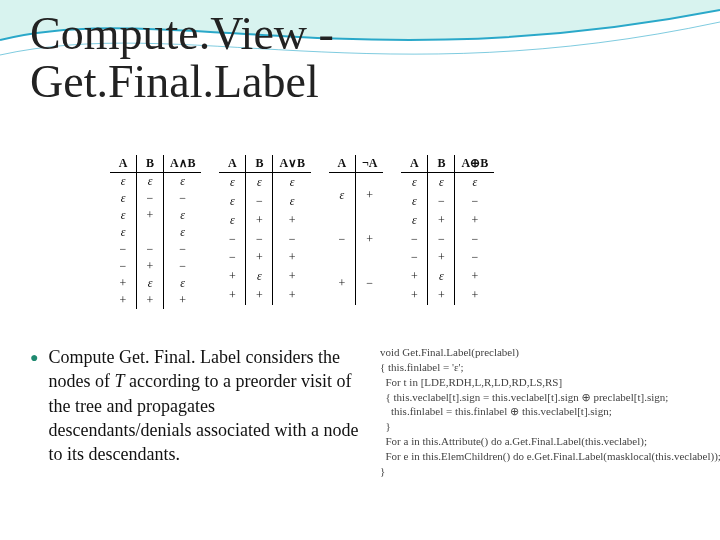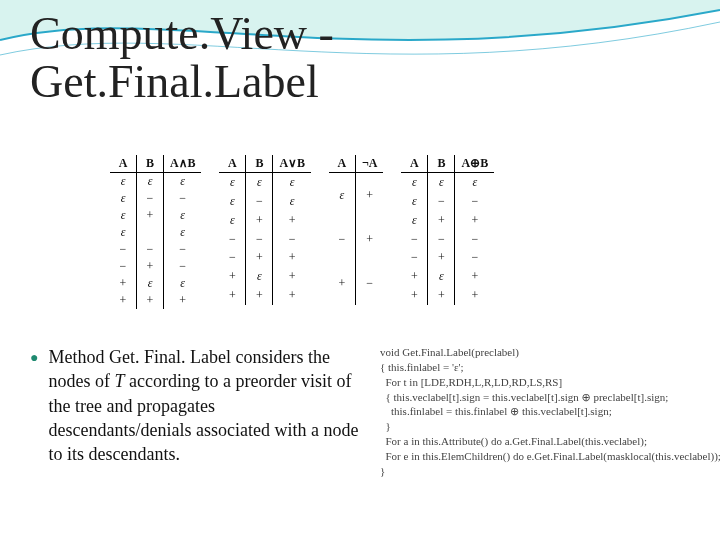--- a/index.html
+++ b/index.html
@@ -202,21 +202,21 @@
             <td>+</td>
           </tr>
         </tbody>
       </table>
   </div>
 
   <div class="bullet-row">
     <div class="bullet">
       <span class="dot">●</span>
       <span class="txt">
-        <span>Method </span><b>Get. Final. Label</b><span> considers the nodes of </span><i>T</i><span> according to a preorder visit of the tree and propagates descendants/denials associated with a node to its descendants.</span>
+        <span>Compute </span><b>Get. Final. Label</b><span> considers the nodes of </span><i>T</i><span> according to a preorder visit of the tree and propagates descendants/denials associated with a node to its descendants.</span>
       </span>
     </div>
     <div class="code" id="codeblock">void Get.Final.Label(preclabel)
 { this.finlabel = 'ε';
   For t in [LDE,RDH,L,R,LD,RD,LS,RS]
   { this.veclabel[t].sign = this.veclabel[t].sign ⊕ preclabel[t].sign;
     this.finlabel = this.finlabel ⊕ this.veclabel[t].sign;
   }
   For a in this.Attribute() do a.Get.Final.Label(this.veclabel);
   For e in this.ElemChildren() do e.Get.Final.Label(masklocal(this.veclabel));

